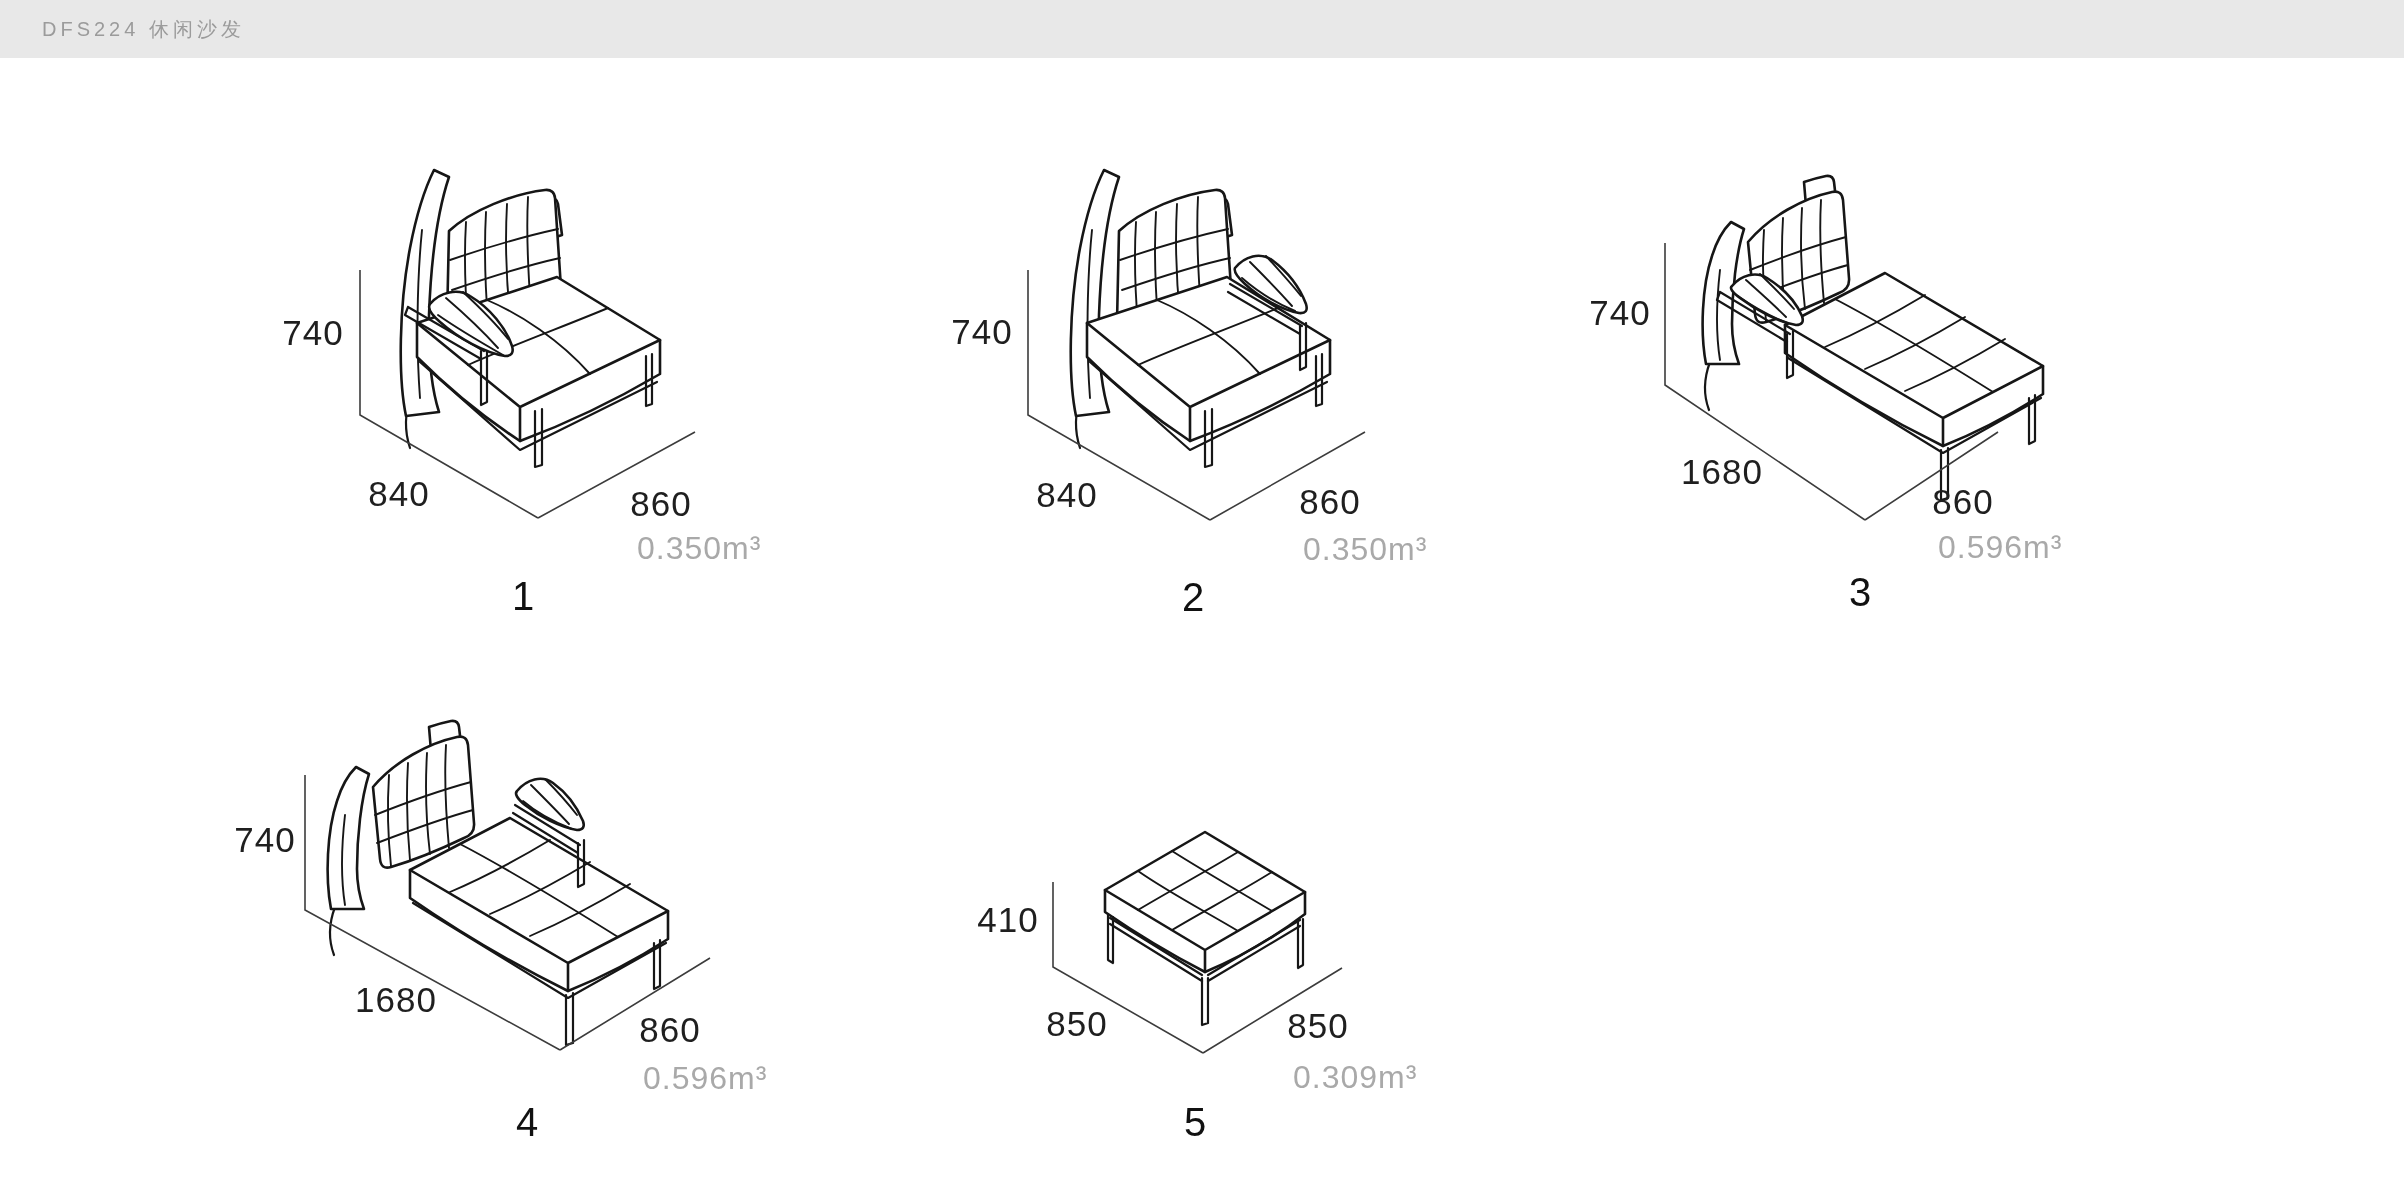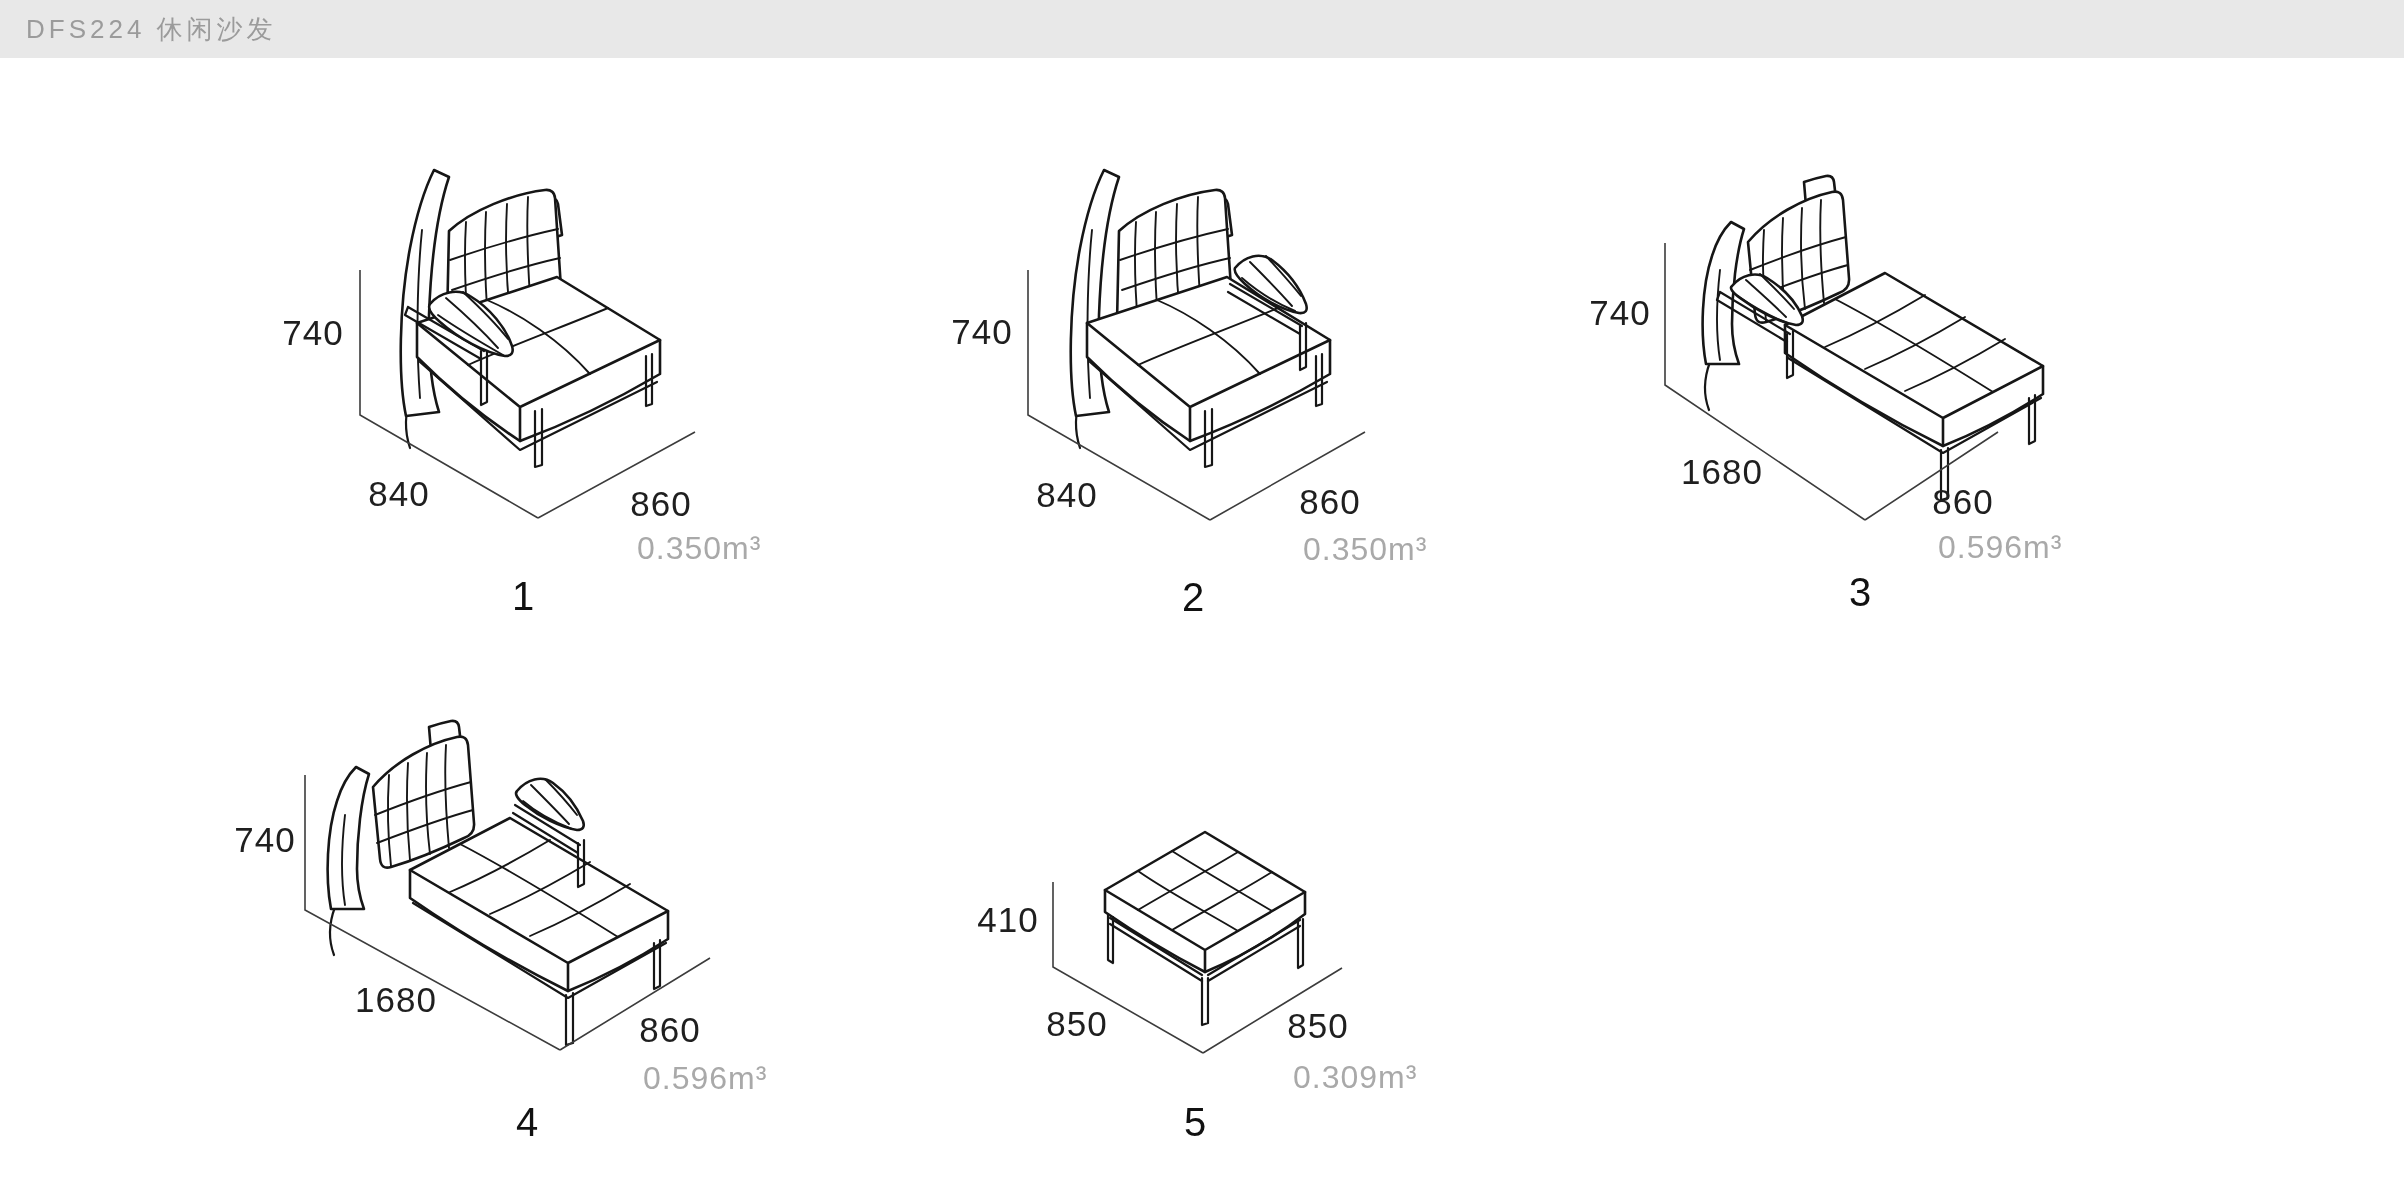--- a/index.html
+++ b/index.html
@@ -1,20 +1,20 @@
 <!DOCTYPE html>
 <html><head>
 <meta charset="utf-8">
 <style>
   html,body { margin:0; padding:0; background:#ffffff; }
   body { width:2404px; height:1202px; position:relative; overflow:hidden;
          font-family:"Liberation Sans", sans-serif; }
   .header { position:absolute; left:0; top:0; width:2404px; height:58px;
             background:#e8e8e8; display:flex; align-items:center; z-index:2; }
-  .header .title { margin-left:26px; font-size:26px; color:#9b9b9b;
+  .header .title { margin-left:42px; font-size:20px; color:#9b9b9b;
                    letter-spacing:4px; white-space:nowrap; }
   svg.sheet { position:absolute; left:0; top:0; z-index:1; }
   
   .s  { fill:none; stroke:#161616; stroke-width:2.6; stroke-linecap:round; stroke-linejoin:round; }
   .sf { fill:#ffffff; stroke:#161616; stroke-width:2.6; stroke-linecap:round; stroke-linejoin:round; }
   .sl { fill:none; stroke:#161616; stroke-width:2.2; stroke-linecap:round; stroke-linejoin:round; }
   .sg { fill:none; stroke:#161616; stroke-width:1.9; stroke-linecap:round; stroke-linejoin:round; }
   
   .dim  { fill:none; stroke:#3c3c3c; stroke-width:1.6; }
   .tdim { font-size:35px; fill:#1f1f1f; text-anchor:middle; letter-spacing:1px; }

